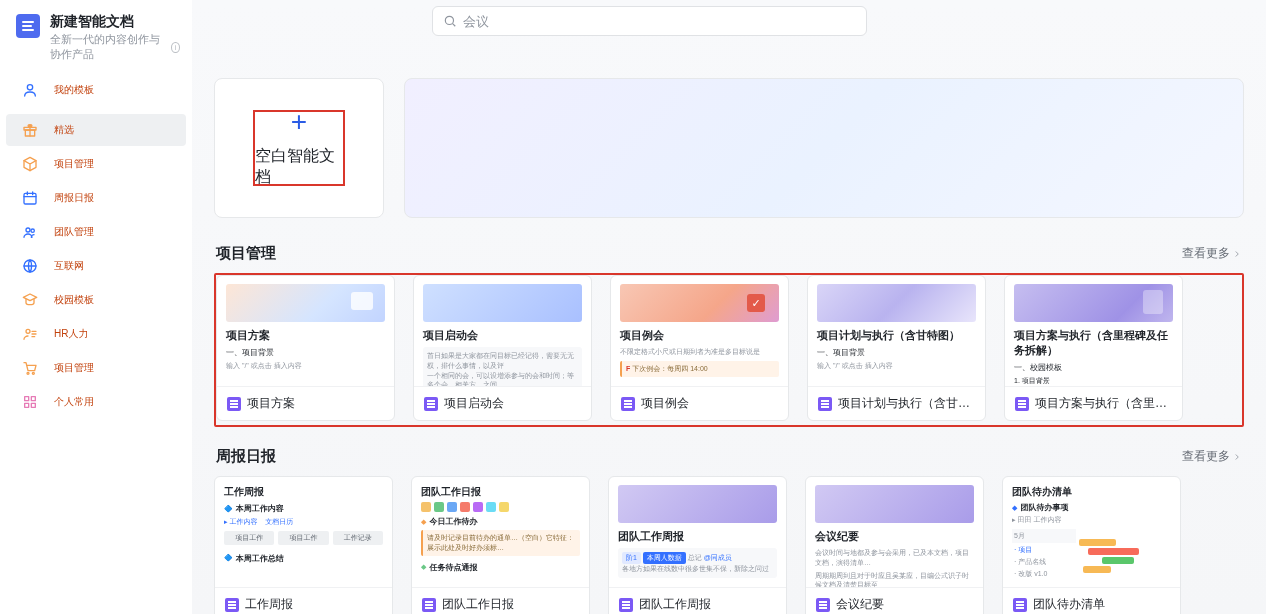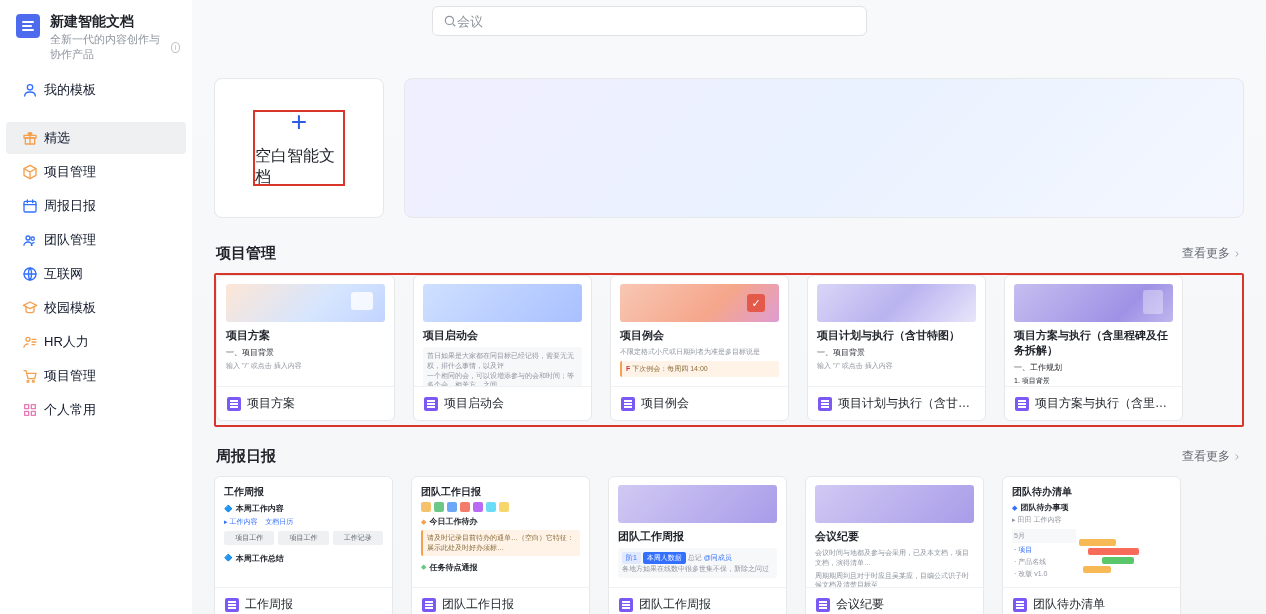--- a/index.html
+++ b/index.html
@@ -7,26 +7,26 @@
     .app { display: flex; height: 100%; }
     .sidebar { width: 192px; background: #fff; display: flex; flex-direction: column; padding-top: 6px; flex-shrink: 0; }
     .sb-header { display: flex; align-items: flex-start; gap: 10px; padding: 6px 12px 12px 16px; }
     .sb-logo { width: 24px; height: 24px; background: #4e6bef; border-radius: 4px; display: flex; align-items: center; justify-content: center; flex-shrink: 0; margin-top: 2px; }
     .sb-logo-lines { width: 12px; height: 10px; display: flex; flex-direction: column; justify-content: space-between; }
     .sb-logo-lines span { height: 2px; background: #fff; border-radius: 1px; }
     .sb-logo-lines span:nth-child(2) { width: 80%; }
     .sb-title { font-size: 14px; font-weight: 600; color: #1f2329; line-height: 18px; }
     .sb-sub { font-size: 11px; color: #8f959e; margin-top: 2px; display: flex; align-items: center; gap: 3px; }
     .info-icon { width: 11px; height: 11px; border: 1px solid #bbbfc4; border-radius: 50%; display: inline-flex; align-items: center; justify-content: center; font-size: 8px; color: #bbbfc4; }
-    .sb-item { display: flex; align-items: center; gap: 6px; height: 32px; padding: 0 16px; margin: 0 6px 2px; border-radius: 4px; font-size: 13px; color: #0f172a; cursor: pointer; }
-    .sb-item.active { background: #eef0f2; margin-top: 8px; }
+    .sb-item { display: flex; align-items: center; gap: 16px; height: 32px; padding: 0 16px; margin: 0 6px 2px; border-radius: 4px; font-size: 10px; color: #c2410c; cursor: pointer; }
+    .sb-item.active { background: #eef0f2; }
     .sb-icon { width: 16px; height: 16px; display: flex; align-items: center; justify-content: center; flex-shrink: 0; }
     .sb-sep { height: 6px; }
     .main { flex: 1; background: linear-gradient(180deg, #f8f9fb 0%, #f5f6f8 100%); overflow: hidden; position: relative; }
-    .searchbar { position: absolute; top: 6px; left: 240px; width: 435px; height: 30px; background: #fff; border: 1px solid #e0e2e5; border-radius: 6px; display: flex; align-items: center; padding: 0 10px; gap: 0; }
+    .searchbar { position: absolute; top: 6px; left: 240px; width: 435px; height: 30px; background: #fff; border: 1px solid #e0e2e5; border-radius: 6px; display: flex; align-items: center; padding: 0 10px; gap: 6px; }
     .searchbar input { border: none; outline: none; flex: 1; font-size: 13px; color: #333; background: transparent; }
     .searchbar input::placeholder { color: #8f959e; }
     .content { padding: 78px 22px 0; height: 100%; overflow-y: hidden; }
     .top-row { display: flex; gap: 20px; margin-bottom: 26px; }
     .blank-card { width: 170px; height: 140px; background: #fff; border: 1px solid #e6e8ea; border-radius: 8px; display: flex; align-items: center; justify-content: center; position: relative; }
     .blank-inner { width: 92px; height: 76px; border: 2px solid #d9362b; display: flex; flex-direction: column; align-items: center; justify-content: center; gap: 10px; }
     .plus-icon { font-size: 28px; color: #2b5ce5; font-weight: 300; line-height: 1; }
     .blank-label { font-size: 16px; color: #1f2329; }
     .banner-card { flex: 1; height: 140px; background: linear-gradient(135deg, #f1efff 0%, #eaf2ff 50%, #f4f7ff 100%); border: 1px solid #e6e8ea; border-radius: 8px; }
     .section { margin-bottom: 20px; }
@@ -271,21 +271,21 @@
                 </div>
       <div class="tcard-footer">
         <span class="doc-icon"></span>
         <span class="tcard-name">项目计划与执行（含甘特图）</span>
       </div>
     </div>
     <div class="tcard">
       <div class="tcard-preview ">
                   <div class="pv-img grad-e"></div>
                   <div class="pv-title">项目方案与执行（含里程碑及任务拆解）</div>
-                  <div class="pv-sub">一、工作规划</div>
+                  <div class="pv-sub">一、校园模板</div>
                   <div class="pv-line" style="color:#1f2329">1. 项目背景</div>
                 </div>
       <div class="tcard-footer">
         <span class="doc-icon"></span>
         <span class="tcard-name">项目方案与执行（含里程碑及任务拆解）</span>
       </div>
     </div>
             </div>
           </div>
           <div class="section">

